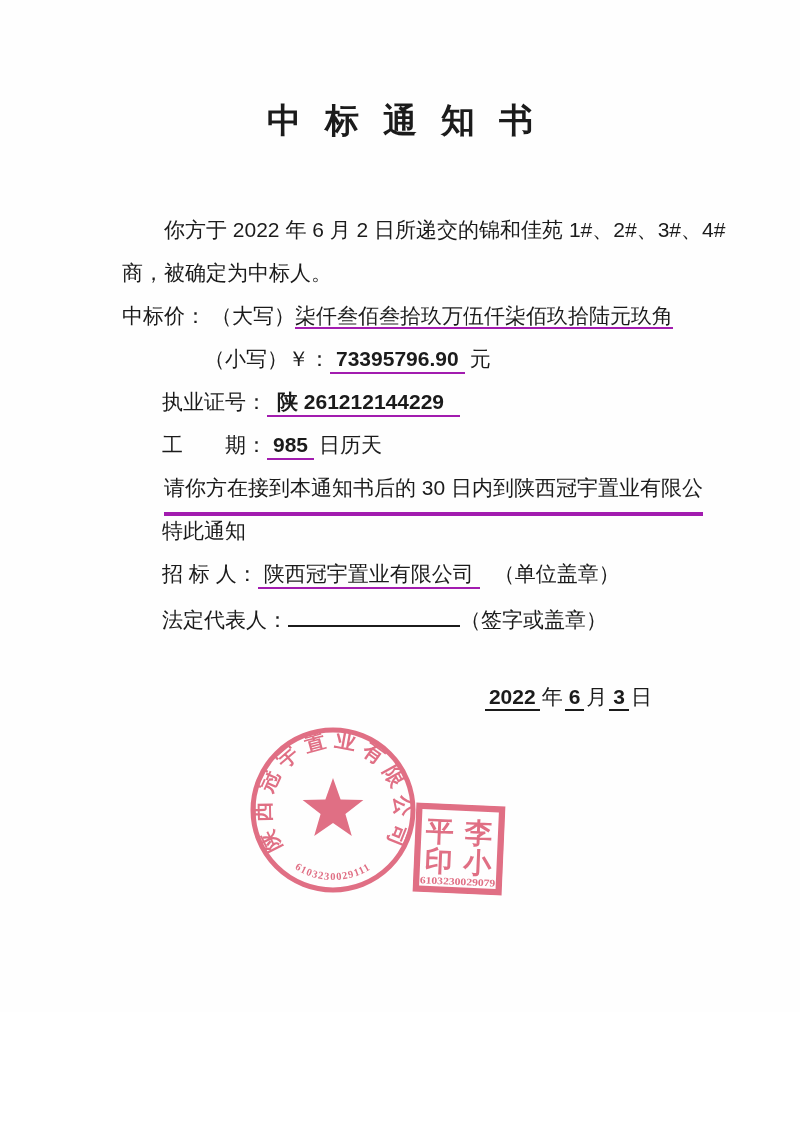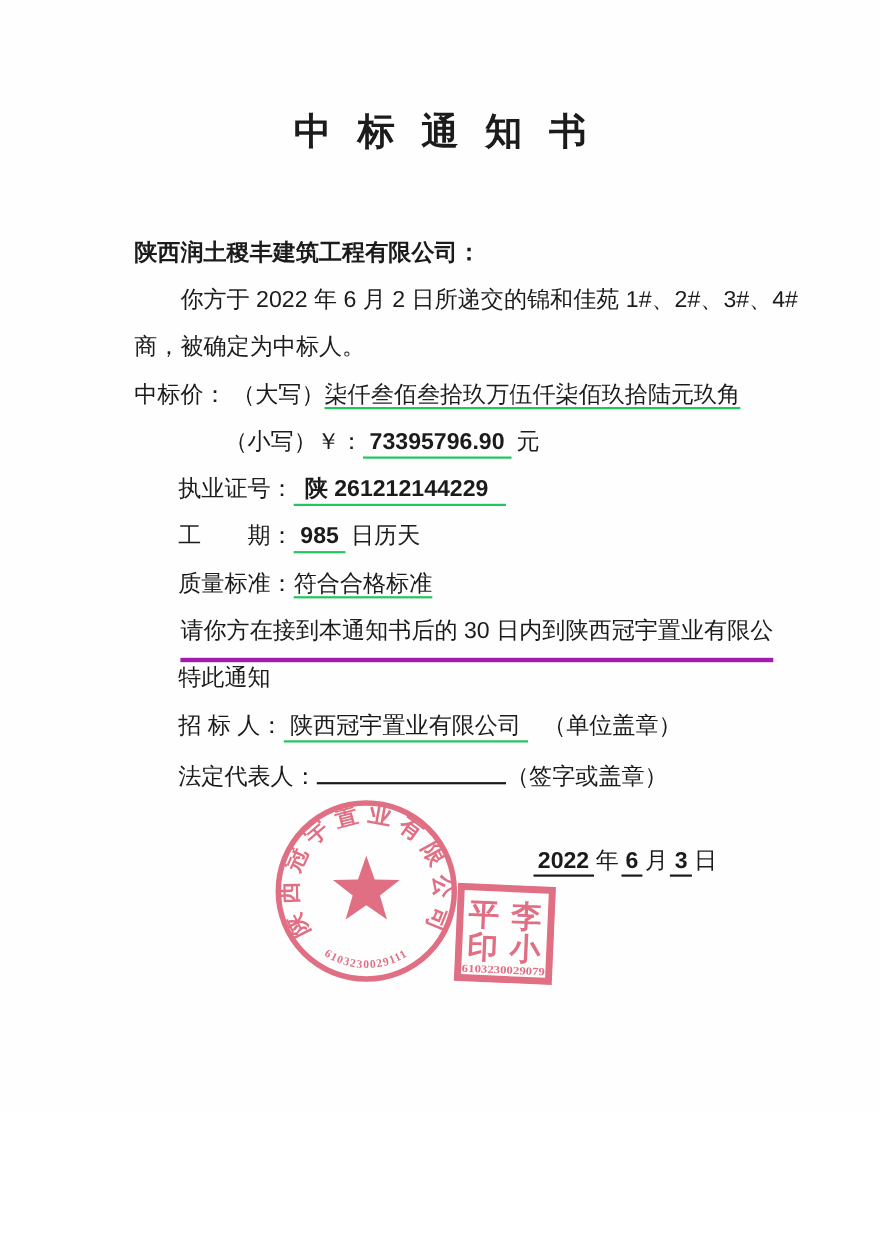--- a/index.html
+++ b/index.html
@@ -22,21 +22,21 @@
   }
   .content {
     position:absolute; left:122px; top:208px; width:560px;
     font-size:21px;
   }
   .line { height:43px; line-height:43px; white-space:nowrap; }
   .bold { font-weight:700; }
   .indent-para { text-indent:42px; }
   .indent-field { padding-left:40px; }
   .indent-xiaoxie { padding-left:82px; }
-  .ul { border-bottom:2px solid #22c55e; }
+  .ul { border-bottom:2px solid #a21caf; }
   .pad-val { padding:0 16px 2px 10px; }
   .pad-sm { padding:0 6px 2px 6px; }
   .gap-left { margin-left:5px; }
   .gap-left-lg { margin-left:14px; }
   .blank-line {
     display:inline-block; width:172px; height:30px;
     border-bottom:2px solid #1b1b1b; vertical-align:baseline;
   }
   .notice-ul { border-bottom:4px solid #a21caf; padding-bottom:13px; }
   .notice-tail { padding-right:42px; }
@@ -55,21 +55,20 @@
 </style>
 </head>
 <body>
 
 <div class="page">
 
   <div class="doc-title">中标通知书</div>
 
   <div class="content">
 
-    <div class="line bold">陕西润土稷丰建筑工程有限公司：</div>
 
     <div class="line indent-para">你方于 2022 年 6 月 2 日所递交的锦和佳苑 1#、2#、3#、4#</div>
     <div class="line">商，被确定为中标人。</div>
 
     <div class="line">
       <span>中标价：</span><span class="gap-left">（大写）</span><span class="ul">柒仟叁佰叁拾玖万伍仟柒佰玖拾陆元玖角</span>
     </div>
 
     <div class="line indent-xiaoxie">
       <span>（小写）￥：</span><span class="ul bold pad-sm">73395796.90</span><span class="gap-left">元</span>
@@ -77,23 +76,20 @@
 
 
     <div class="line indent-field">
       <span>执业证号：</span><span class="ul bold pad-val">陕 261212144229</span>
     </div>
 
     <div class="line indent-field">
       <span>工　　期：</span><span class="ul bold pad-sm">985</span><span class="gap-left">日历天</span>
     </div>
 
-    <div class="line indent-field">
-      <span>质量标准：</span><span class="ul">符合合格标准</span>
-    </div>
 
     <div class="line indent-para">
       <span class="notice-ul">请你方在接到本通知书后的 30 日内到陕西冠宇置业有限公</span>
     </div>
 
     <div class="line indent-field">特此通知</div>
 
     <div class="line indent-field">
       <span>招 标 人：</span><span class="ul pad-sm">陕西冠宇置业有限公司</span><span class="gap-left-lg">（单位盖章）</span>
     </div>

